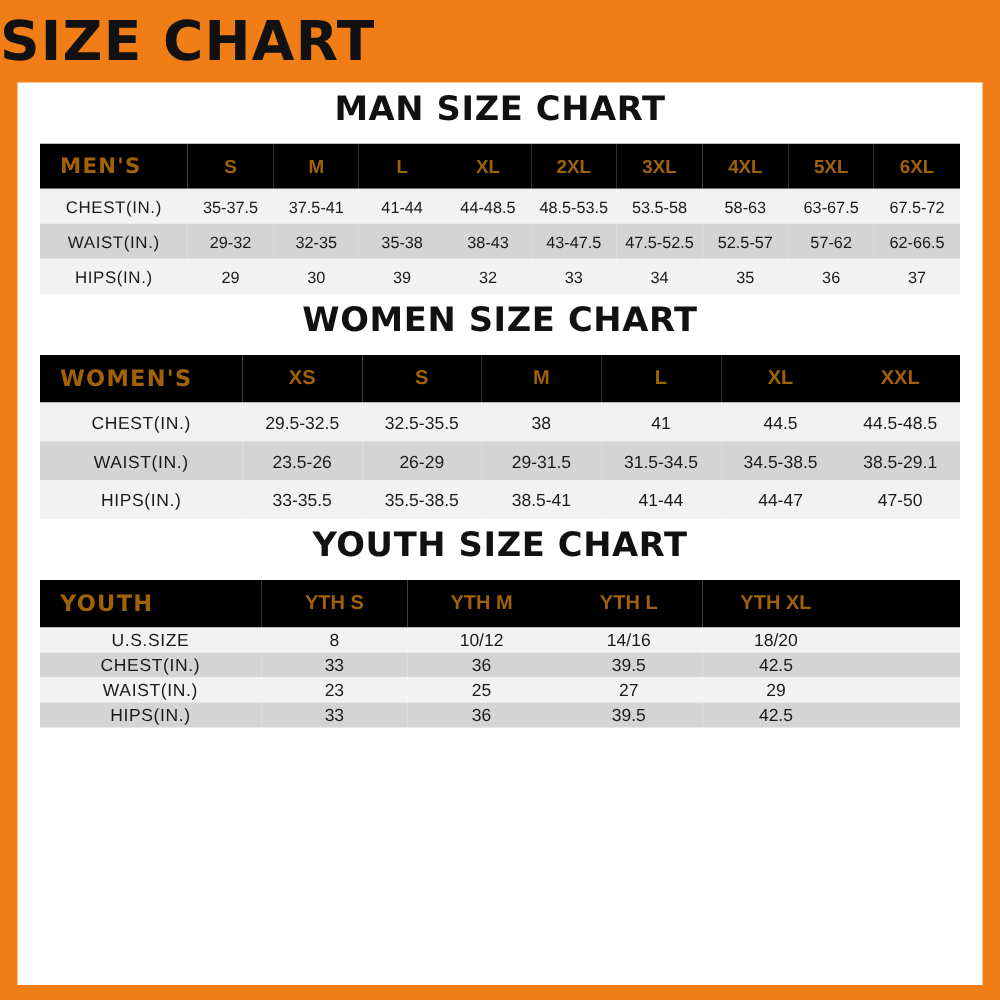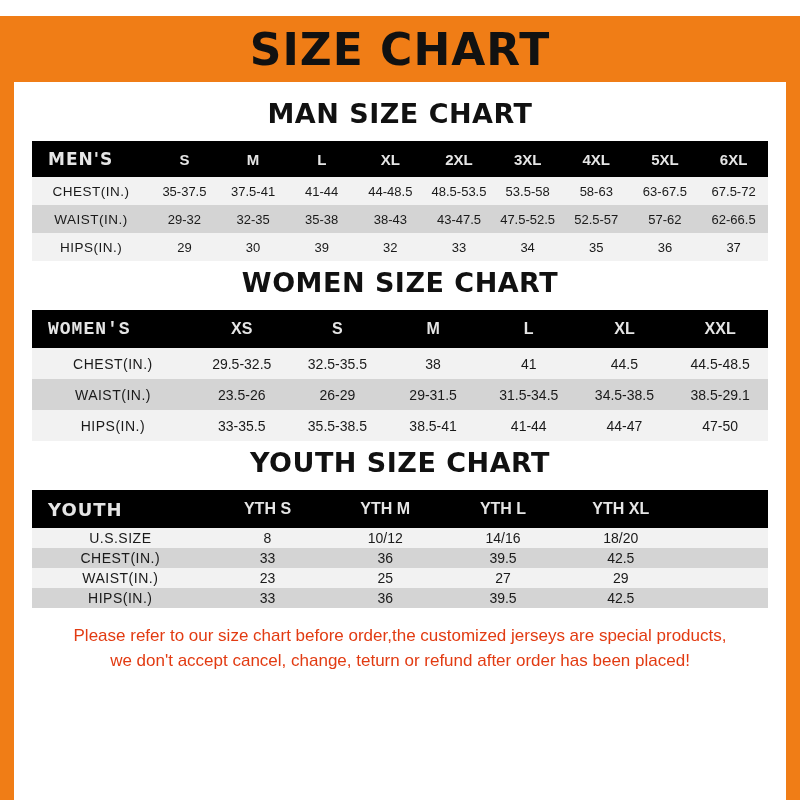--- a/index.html
+++ b/index.html
@@ -21,22 +21,21 @@
     background: #ffffff;
     border-left: 14px solid #f07d16;
     border-right: 14px solid #f07d16;
     border-bottom: 12px solid #f07d16;
   }
   .banner {
     height: 66px;
     background: #f07d16;
     display: flex;
     align-items: center;
-    justify-content: center;
-    margin: 16px -14px;
+    margin: 0 -14px;
   }
   .banner-title {
     font-family: "DejaVu Sans", sans-serif;
     font-weight: bold;
     font-size: 44px;
     letter-spacing: 1px;
     color: #111111;
   }
   .content {
     padding: 0 18px;
@@ -59,21 +58,21 @@
   table.size-table td {
     text-align: center;
     font-size: 13px;
     color: #1a1a1a;
     padding: 0;
     height: 28px;
     font-family: "Liberation Sans", sans-serif;
   }
   table.size-table thead th {
     background: #000000;
-    color: #e5e5e5;
+    color: #a16207;
     font-weight: bold;
     font-size: 15px;
     height: 36px;
   }
   table.size-table thead th.rowlabel {
     text-align: left;
     padding-left: 16px;
     font-size: 17px;
     letter-spacing: 1px;
     font-family: "DejaVu Sans", sans-serif;
@@ -83,21 +82,21 @@
     font-weight: normal;
     letter-spacing: 0.5px;
     font-size: 13.5px;
   }
   tr.zebra-light td { background: #f2f2f2; }
   tr.zebra-dark td { background: #d4d4d4; }
 
   
   #women-table th, #women-table td { font-size: 14px; height: 31px; }
   #women-table thead th { font-size: 16px; height: 38px; }
-  #women-table thead th.rowlabel { font-size: 18px; font-family: Liberation Mono, monospace; }
+  #women-table thead th.rowlabel { font-size: 18px; }
 
   #youth-table th, #youth-table td { font-size: 14px; height: 20px; }
   #youth-table thead th { font-size: 16px; height: 38px; }
   #youth-table thead th.rowlabel { font-size: 18px; }
 
   .footer-note {
     margin: 16px 6px 0 6px;
     text-align: center;
     color: #e23b12;
     font-size: 17px;
@@ -286,19 +285,15 @@
           <td class="rowlabel">HIPS(IN.)</td>
           <td>33</td>
           <td>36</td>
           <td>39.5</td>
           <td>42.5</td>
           <td></td>
         </tr>
       </tbody>
     </table>
 
-    <div class="footer-note">
-      <div>Please refer to our size chart before order,the customized jerseys are special products,</div>
-      <div>we don't accept cancel, change, teturn or refund after order has been placed!</div>
-    </div>
 
   </div>
 </div>
 
 </body></html>

